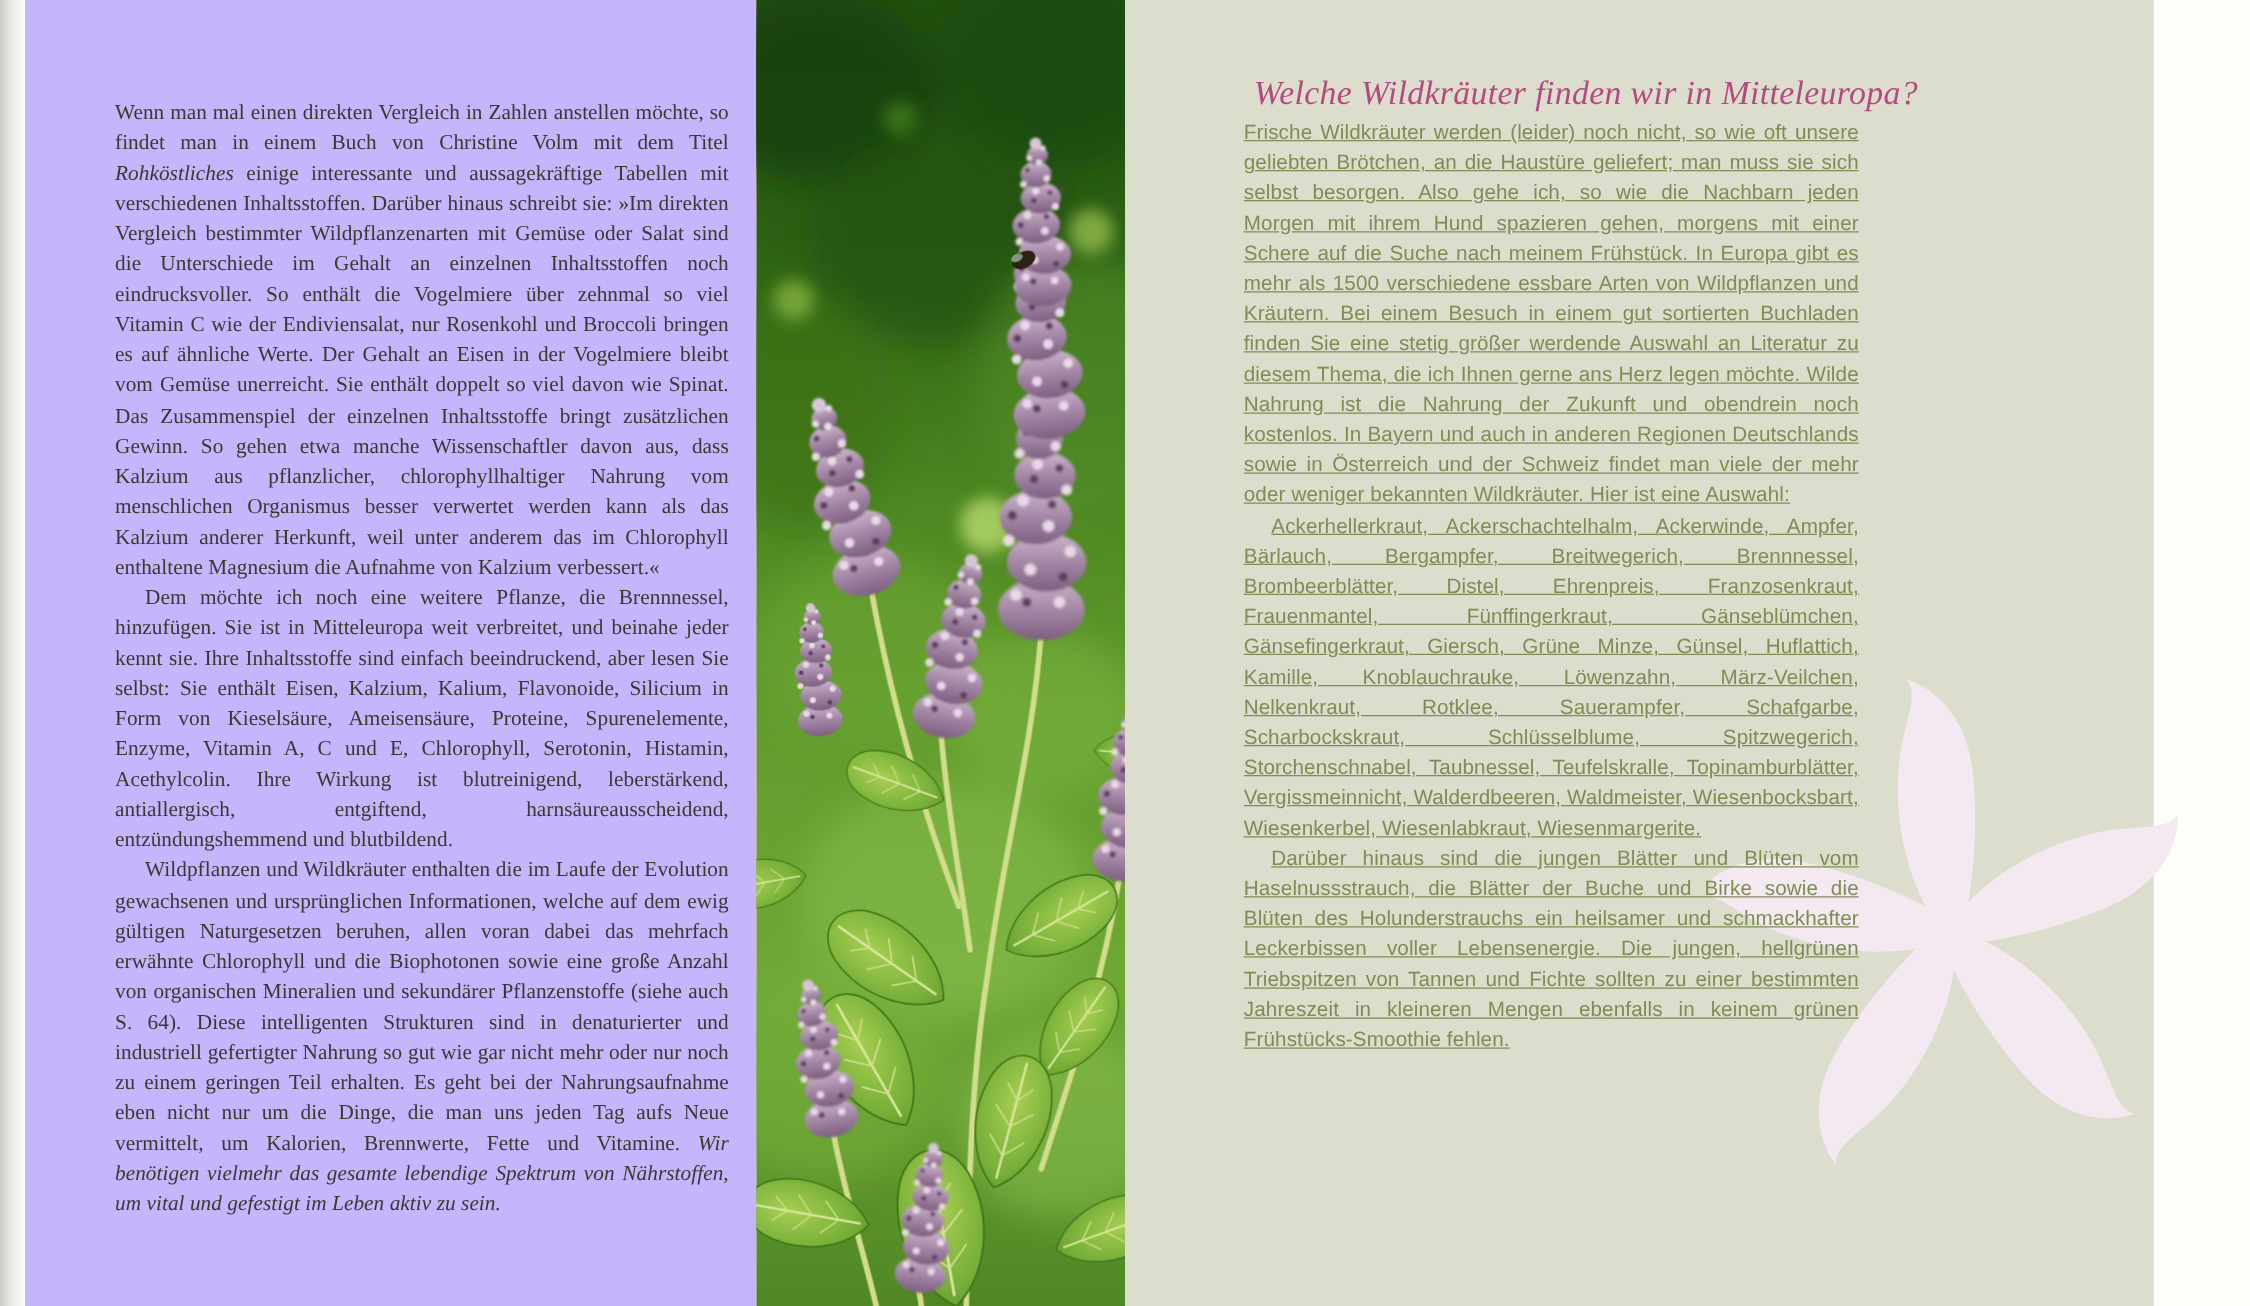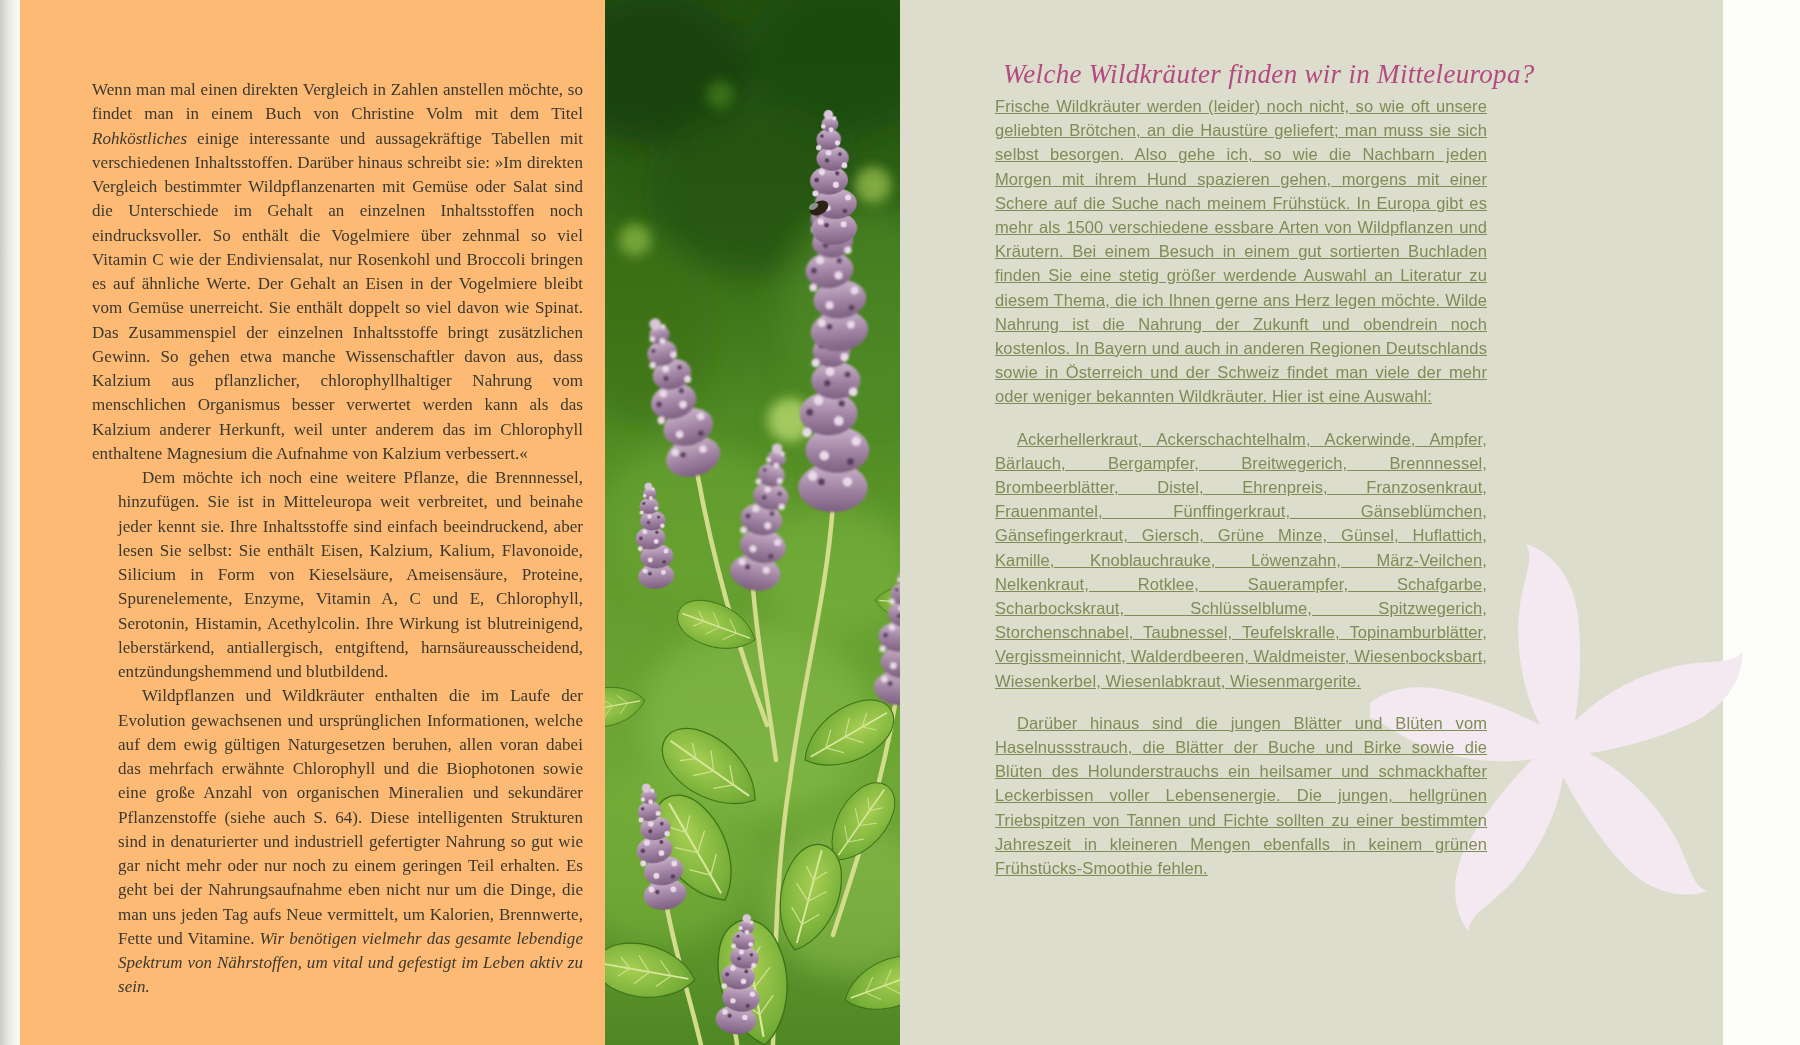--- a/index.html
+++ b/index.html
@@ -1,45 +1,45 @@
 <!DOCTYPE html>
 <html lang="de"><head>
 <meta charset="utf-8">
 <style>
   html,body{margin:0;padding:0;background:#888;}
   .spread{
     position:relative;width:1800px;height:1045px;overflow:hidden;
     background:#fdfdfa;font-family:"Liberation Serif",serif;
   }
   
-  .page-left{position:absolute;left:0;top:0;width:605px;height:1045px;background:#fdba74;}
+  .page-left{position:absolute;left:0;top:0;width:605px;height:1045px;background:#c4b5fd;}
   .edge{position:absolute;left:0;top:0;width:20px;height:1045px;
     background:linear-gradient(90deg,#cbcbc4 0%,#e9e9e4 45%,#fdfdfa 100%);}
   .left-text{position:absolute;left:92px;top:78px;width:491px;z-index:1;
     hyphens:auto;-webkit-hyphens:auto;}
   .left-text p{margin:0;text-align:justify;font:17px/24.25px "Liberation Serif",serif;
     color:#3b382f;letter-spacing:0.05px;}
-  .left-text p + p{text-indent:24px;margin-left:26px;}
+  .left-text p + p{text-indent:24px;}
   .it{font-style:italic;}
   .footer{position:absolute;left:84px;top:936px;display:flex;z-index:1;
     font:italic 19px/24px "Liberation Serif",serif;color:#a73d74;}
   .pagenum{width:44px;flex:0 0 44px;}
   
   .photo{position:absolute;left:605px;top:0;width:295px;height:1045px;}
   .photo svg{display:block;}
   
   .page-right{position:absolute;left:900px;top:0;width:823px;height:1045px;background:#dcddcd;}
   .ornament{position:absolute;left:470px;top:505px;z-index:0;}
   .heading{position:absolute;left:103px;top:58px;margin:0;z-index:1;
     font:italic 400 27px/32px "Liberation Serif",serif;color:#b44a80;letter-spacing:0.3px;}
   .right-text{position:absolute;left:95px;top:94px;width:492px;z-index:1;
     hyphens:auto;-webkit-hyphens:auto;}
   .right-text p{margin:0;text-align:justify;font:16.5px/24.2px "Liberation Sans",sans-serif;
     color:#7e8c55;letter-spacing:0.1px;text-decoration:underline;}
-  .right-text p + p{text-indent:22px;margin-top:18px;}
+  .right-text p + p{text-indent:22px;}
 </style>
 </head>
 <body>
 
 <div class="spread">
 
   <div class="page-left">
     <div class="edge"></div>
     <div class="left-text">
         <p><span>Wenn man mal einen direkten Vergleich in Zahlen anstellen möchte, so findet man in einem Buch von Christine Volm mit dem Titel </span><span class="it">Rohköstliches</span><span> einige interessante und aussagekräftige Tabellen mit verschiedenen Inhaltsstoffen. Darüber hinaus schreibt sie: »Im direkten Vergleich bestimmter Wildpflanzenarten mit Gemüse oder Salat sind die Unterschiede im Gehalt an einzelnen Inhaltsstoffen noch eindrucksvoller. So enthält die Vogelmiere über zehnmal so viel Vitamin C wie der Endiviensalat, nur Rosenkohl und Broccoli bringen es auf ähnliche Werte. Der Gehalt an Eisen in der Vogelmiere bleibt vom Gemüse unerreicht. Sie enthält doppelt so viel davon wie Spinat. Das Zusammenspiel der einzelnen Inhaltsstoffe bringt zusätzlichen Gewinn. So gehen etwa manche Wissenschaftler davon aus, dass Kalzium aus pflanzlicher, chlorophyllhaltiger Nahrung vom menschlichen Organismus besser verwertet werden kann als das Kalzium anderer Herkunft, weil unter anderem das im Chlorophyll enthaltene Magnesium die Aufnahme von Kalzium verbessert.«</span></p>

